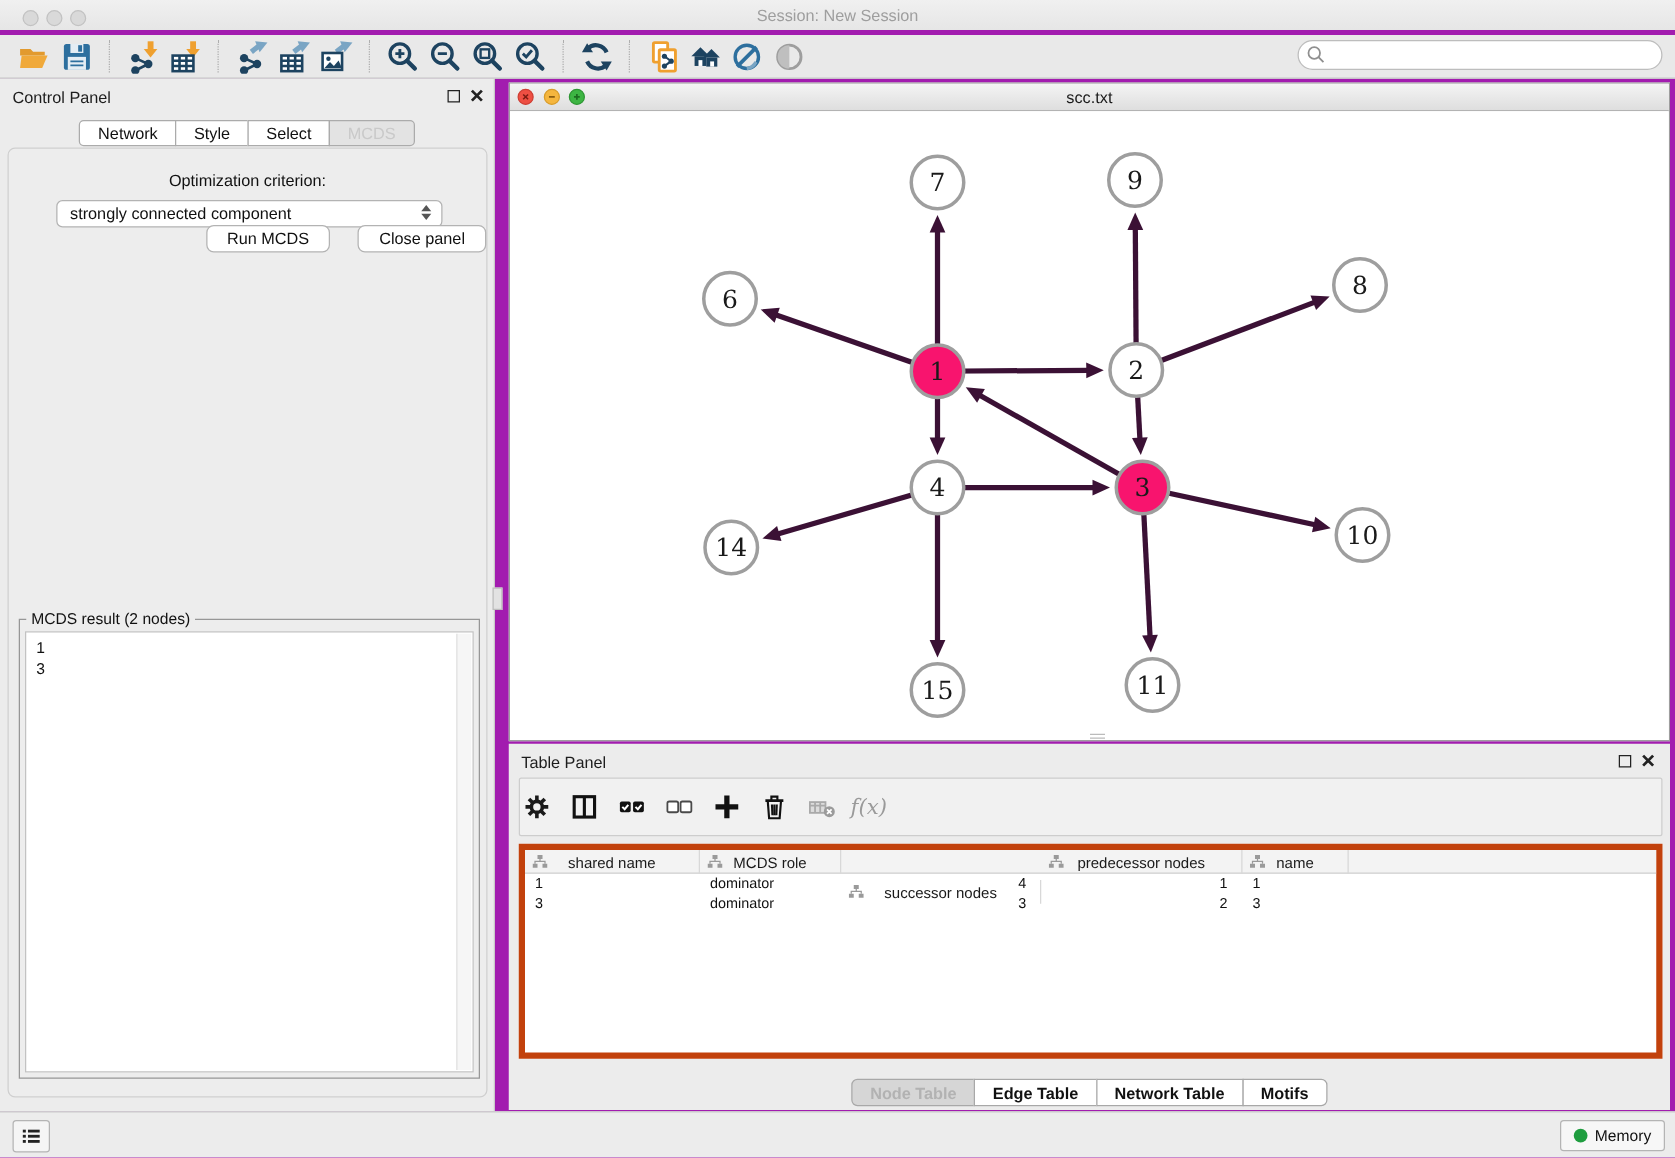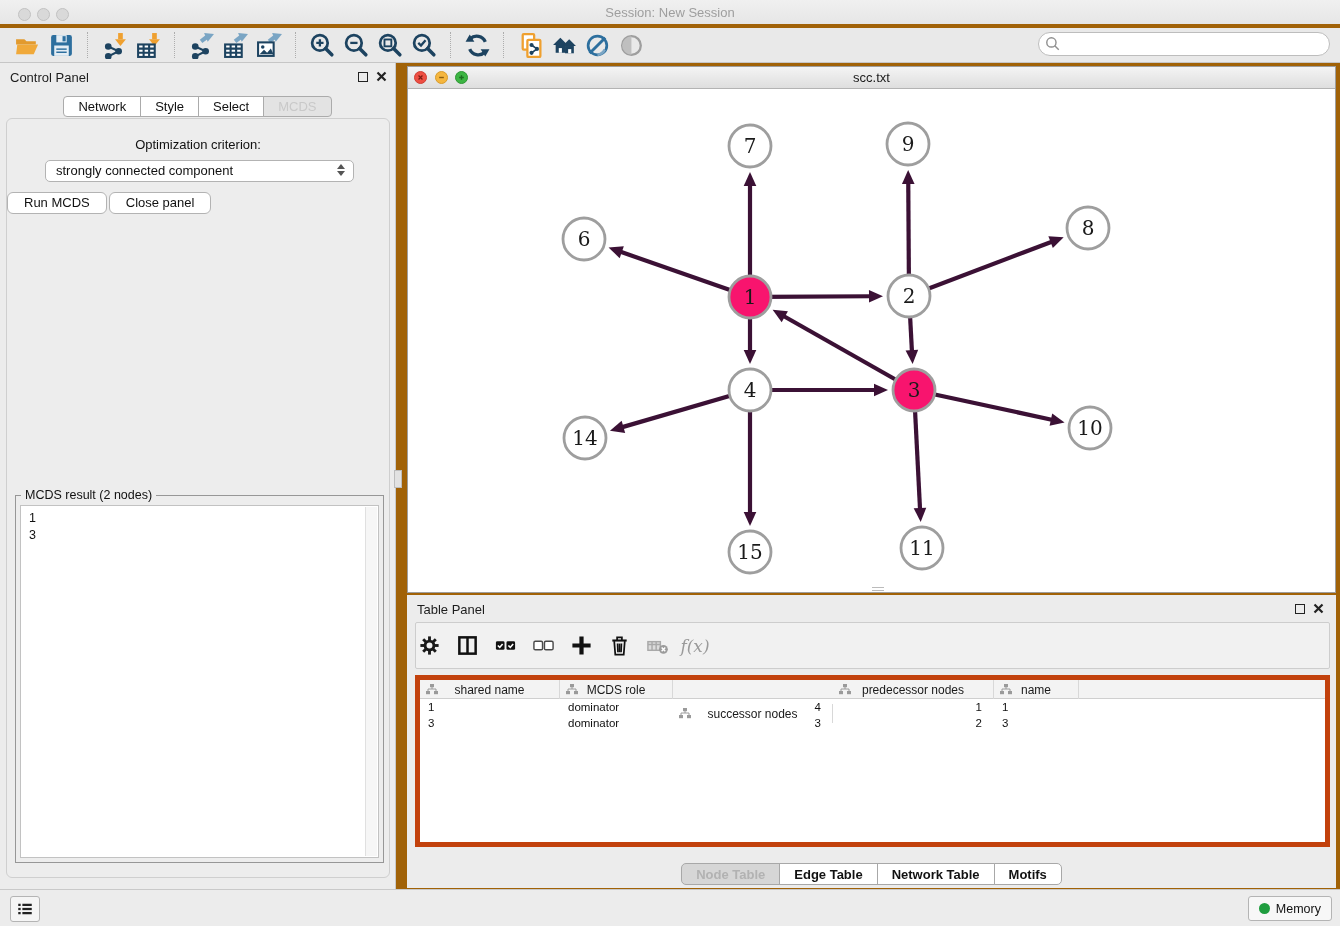--- a/index.html
+++ b/index.html
@@ -1,18 +1,18 @@
 <!DOCTYPE html>
 <html><head>
 <meta charset="utf-8">
 <style>
   * { margin:0; padding:0; box-sizing:border-box; }
   html,body { width:1340px; height:926px; }
   body { font-family:"Liberation Sans", sans-serif; background:#ececec; position:relative; overflow:hidden; }
-  #app { position:absolute; inset:0; background:#a16207; }
+  #app { position:absolute; inset:0; background:#a21caf; }
 
   
   .top-accent { position:absolute; left:0; top:0; right:0; height:4px; background:#bfa6c9; }
   .titlebar { position:absolute; left:0; top:4; right:0; height:24px; background:linear-gradient(#f0f0f0,#e6e6e6); }
   .mtl { position:absolute; top:8px; width:13px; height:13px; border-radius:50%; background:#d9d9d9; border:1px solid #c2c2c2; }
   .window-title { position:absolute; left:0; right:0; top:5px; text-align:center; font-size:13px; color:#9e9e9e; }
 
   
   .toolbar { position:absolute; left:0; top:28px; right:0; height:35px; background:#e9e9e9; border-bottom:1px solid #c6c6c6; display:flex; align-items:center; padding-left:10px; }
   .tbtn { width:30px; height:30px; margin:0 2px; display:flex; align-items:center; justify-content:center; cursor:default; }
@@ -37,21 +37,21 @@
   .cp-tab:last-child { border-radius:0 4px 4px 0; }
   .cp-tab.active { background:#e3e3e3; color:#c9c9c9; }
 
   .cp-body { position:absolute; left:6px; top:55px; width:384px; height:760px; background:#ededed; border:1px solid #cfcfcf; border-radius:6px; }
   .opt-label { position:absolute; left:0; right:0; top:18px; text-align:center; font-size:13px; color:#111; }
   .cp-select { position:absolute; left:38px; top:41px; width:309px; height:22px; background:#fff; border:1px solid #b3b3b3; border-radius:5px; font-size:13px; color:#111; line-height:20px; padding-left:10px; }
   .stepper { position:absolute; right:8px; top:3px; display:flex; flex-direction:column; gap:2px; }
   .stepper i { display:block; width:0; height:0; border-left:4px solid transparent; border-right:4px solid transparent; }
   .stepper .up { border-bottom:5px solid #555; }
   .stepper .dn { border-top:5px solid #555; }
-  .cp-buttons { position:absolute; left:0; right:0; top:73px; display:flex; justify-content:flex-start; gap:2px; }
+  .cp-buttons { position:absolute; left:0; right:0; top:61px; display:flex; justify-content:flex-end; gap:22px; }
   .btn { height:22px; padding:0 16px; background:#fff; border:1px solid #b3b3b3; border-radius:6px; font-size:13px; color:#111; line-height:20px; }
 
   .result-group { position:absolute; left:8px; top:376px; width:369px; height:368px; border:1px solid #979797; }
   .result-legend { position:absolute; top:-8px; left:5px; background:#ededed; padding:0 4px; font-size:12.5px; color:#111; }
   .result-box { position:absolute; left:4px; right:4px; top:9px; bottom:4px; background:#fff; border:1px solid #c2c2c2; font-size:12.5px; color:#111; padding:4px 8px; line-height:17px; }
   .result-scroll { position:absolute; right:1px; top:1px; bottom:1px; width:12px; background:#f6f6f6; border-left:1px solid #e0e0e0; }
 
   
   .vsplit-grip { position:absolute; left:394px; top:470px; width:8px; height:18px; background:#e2e2e2; border:1px solid #bdbdbd; }
 

